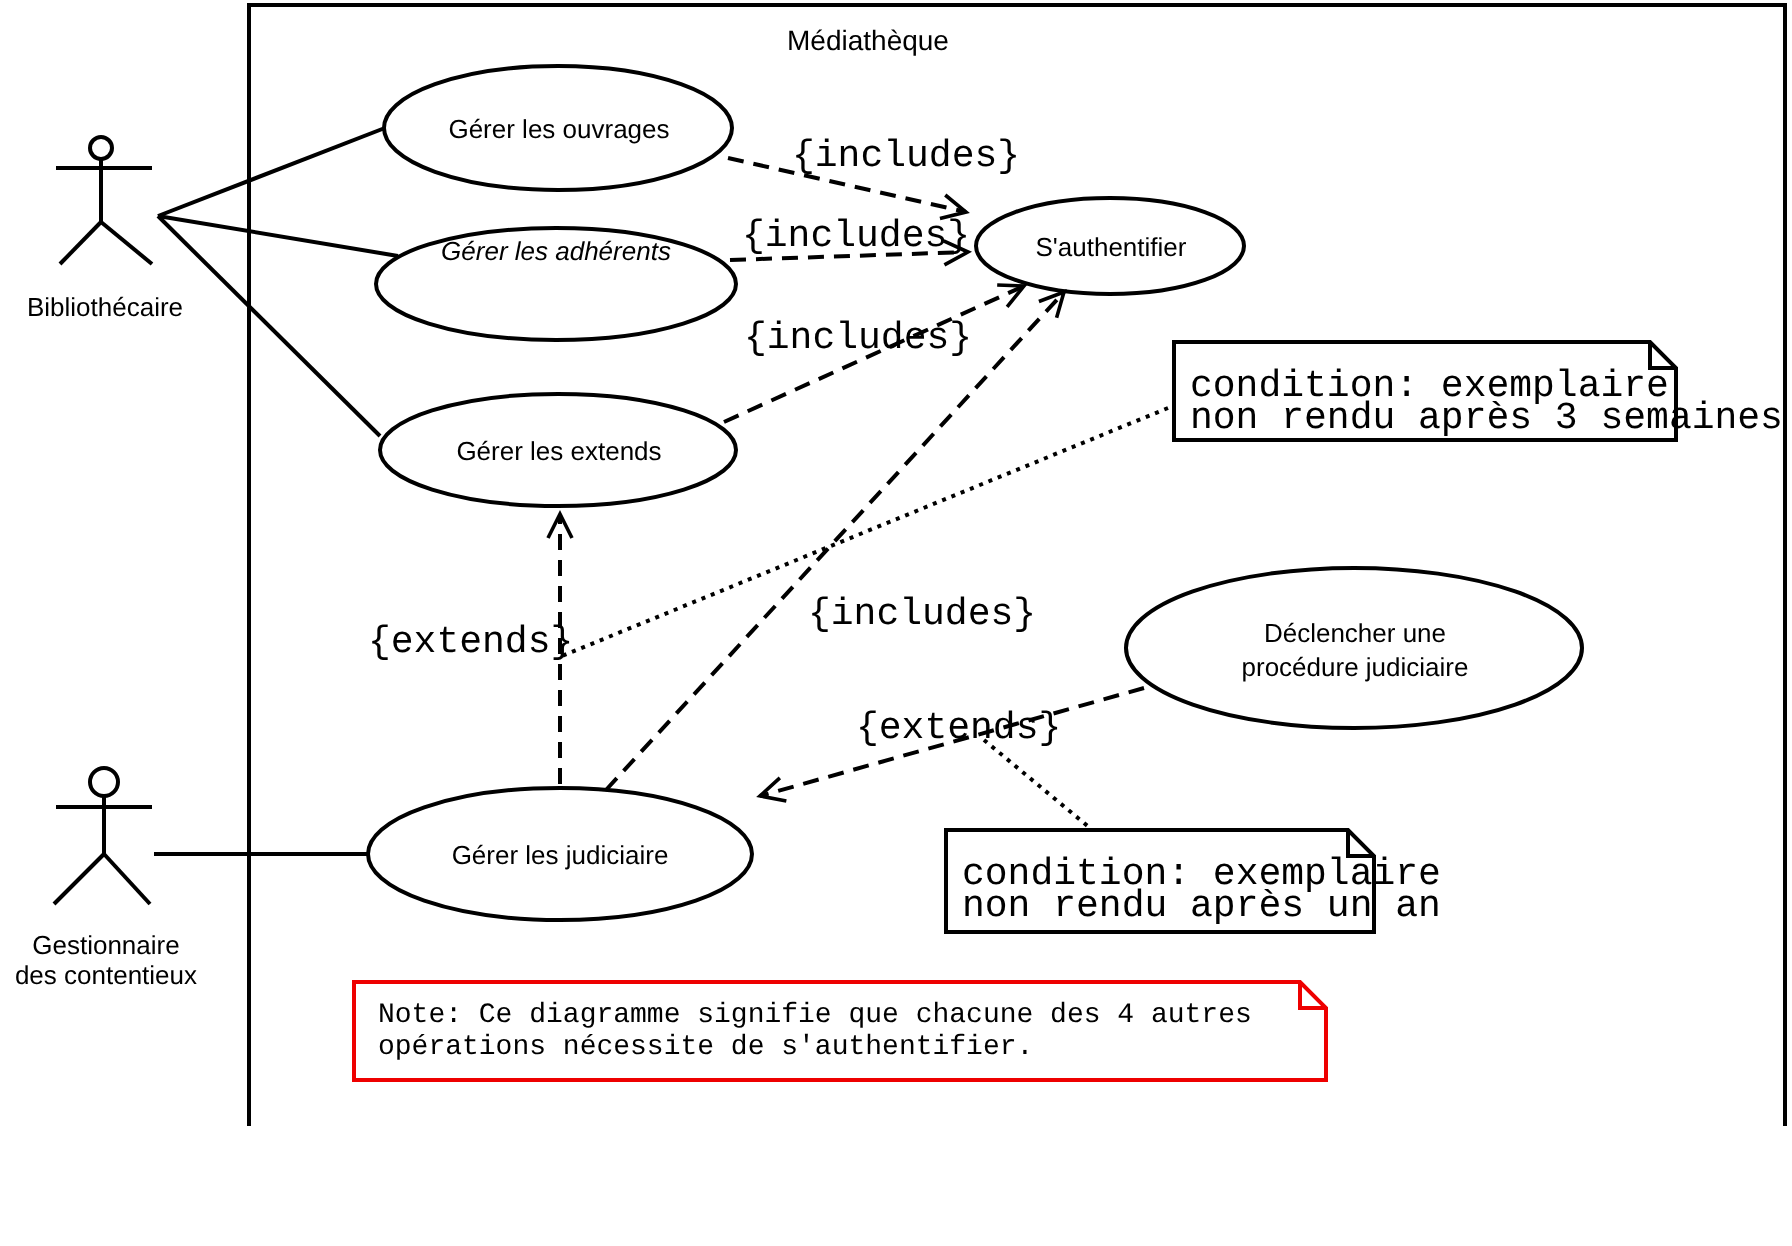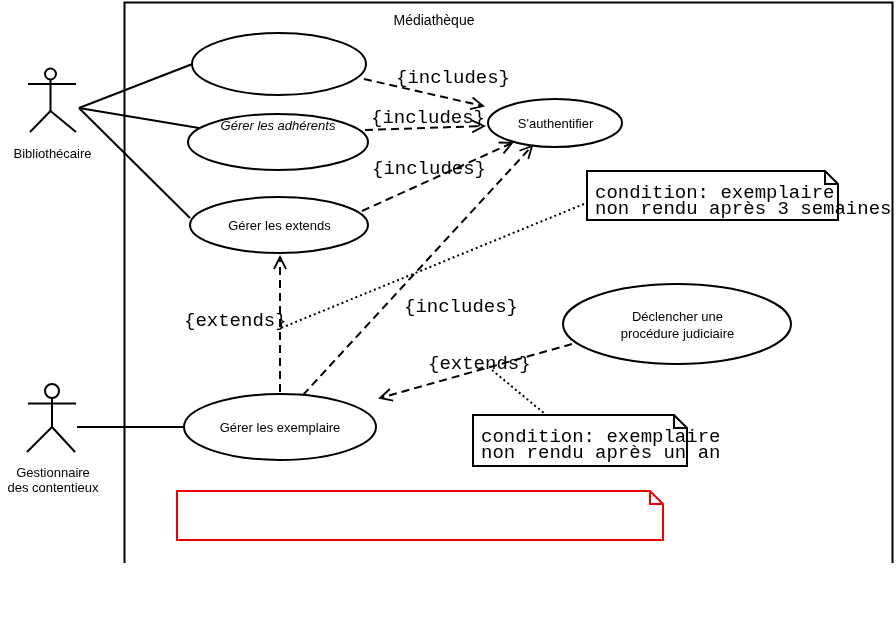--- a/index.html
+++ b/index.html
@@ -88,36 +88,39 @@
       <polyline points="674,415 674,428 687,428" fill="none"></polyline>
     </g>
     <g fill="#fff" stroke-width="2" class="accent" stroke="#ee0000">
       <polygon points="177,491 650,491 663,504 663,540 177,540" class="accent" stroke="#ee0000"></polygon>
       <polyline points="650,491 650,504 663,504" fill="none" class="accent" stroke="#ee0000"></polyline>
     </g>
   </svg>
 
   <div class="lbl title" style="left:334px;top:11px;width:200px;height:18px;">Médiathèque</div>
 
+  <div class="lbl" style="left:192px;top:34px;width:175px;height:61px;">Gérer les ouvrages</div>
   <div class="lbl" style="left:188px;top:98px;width:180px;height:55px;font-style:italic;">Gérer les adhérents</div>
   <div class="lbl" style="left:190px;top:198px;width:179px;height:55px;">Gérer les extends</div>
   <div class="lbl" style="left:564px;top:285px;width:227px;height:79px;">Déclencher une
 procédure judiciaire</div>
   <div class="lbl" style="left:489px;top:100px;width:133px;height:47px;">S'authentifier</div>
-  <div class="lbl" style="left:184px;top:395px;width:192px;height:65px;">Gérer les exemplaire</div>
+  <div class="lbl" style="left:184px;top:395px;width:192px;height:65px;">Gérer les judiciaire</div>
 
   <div class="lbl" style="left:0px;top:145px;width:105px;height:16px;text-align:right;">Bibliothécaire</div>
   <div class="lbl" style="left:-3px;top:464px;width:112px;height:32px;line-height:15px;">Gestionnaire
 des contentieux</div>
 
   <div class="mono" style="left:396px;top:70px;">{includes}</div>
   <div class="mono" style="left:371px;top:110px;">{includes}</div>
   <div class="mono" style="left:372px;top:161px;">{includes}</div>
   <div class="mono" style="left:404px;top:299px;">{includes}</div>
   <div class="mono" style="left:184px;top:313px;">{extends}</div>
   <div class="mono" style="left:428px;top:356px;">{extends}</div>
 
   <div class="mono" style="left:595px;top:185px;">condition: exemplaire
 non rendu après 3 semaines</div>
   <div class="mono" style="left:481px;top:429px;">condition: exemplaire
 non rendu après un an</div>
+  <div class="mono small" style="left:189px;top:500px;">Note: Ce diagramme signifie que chacune des 4 autres
+opérations nécessite de s'authentifier.</div>
 
 </div>
 
 </body></html>

